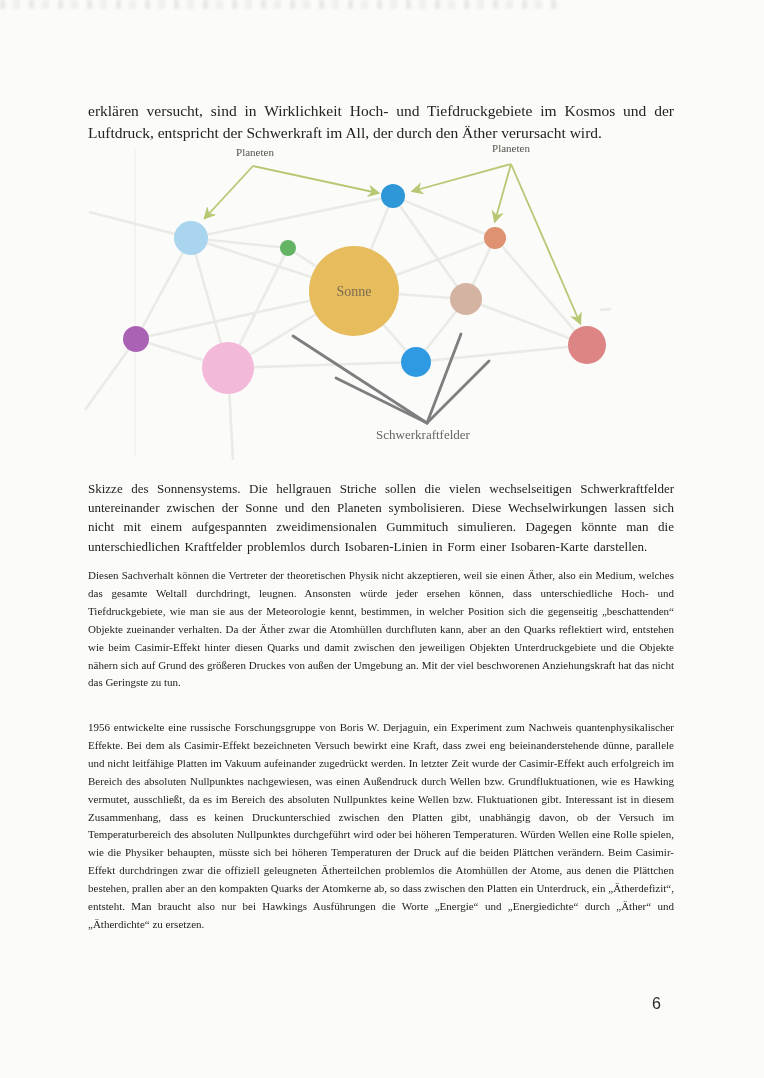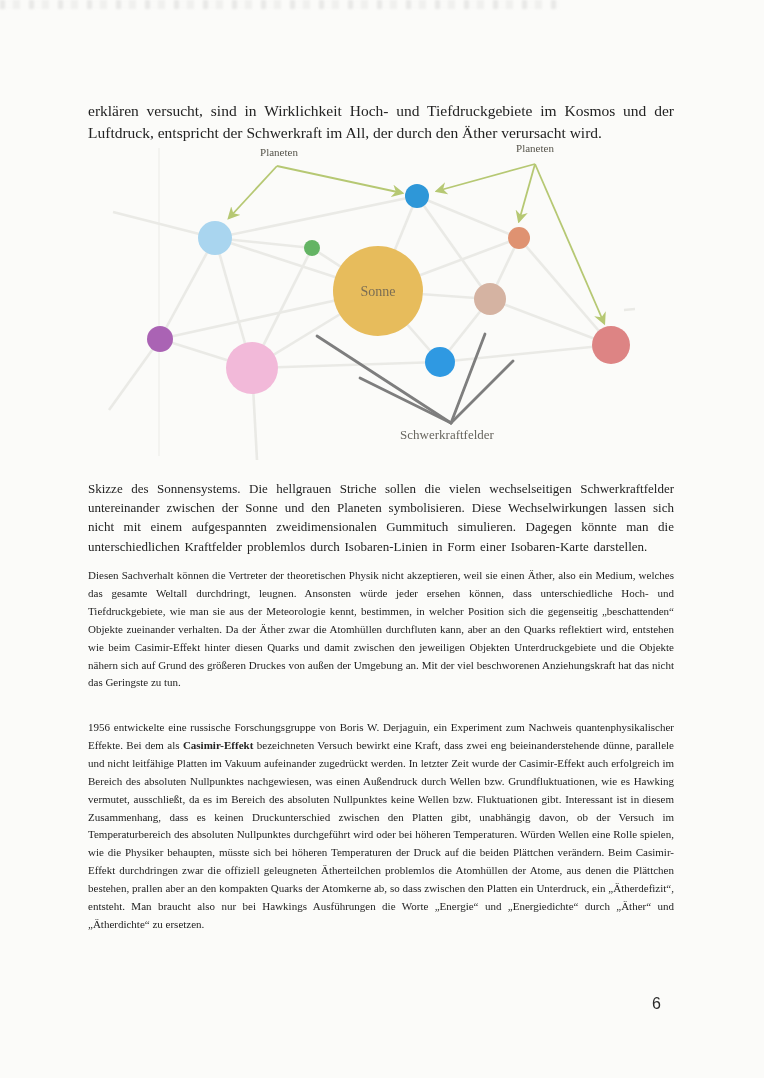--- a/index.html
+++ b/index.html
@@ -15,36 +15,36 @@
     position:absolute;top:0;left:0;width:560px;height:9px;opacity:.5;
     background:repeating-linear-gradient(90deg,
       rgba(130,130,130,.30) 0 5px, rgba(210,210,210,.06) 5px 13px,
       rgba(150,150,150,.22) 13px 20px, rgba(255,255,255,0) 20px 29px);
     filter:blur(1px);
   }
   .intro{
     position:absolute;left:88px;top:84px;width:586px;
     font-size:15.5px;line-height:22px;text-align:justify;
   }
-  .figure{position:absolute;left:107px;top:138px;width:575px;height:328px;}
+  .figure{position:absolute;left:83px;top:138px;width:575px;height:328px;}
   .figure svg{width:100%;height:100%;display:block;}
   .fig-label{fill:#55534a;}
   .fig-sun-label{fill:#7c6e53;}
   .fig-grav-label{fill:#68665f;}
   .caption{
     position:absolute;left:88px;top:466px;width:586px;
     font-size:13px;line-height:19.2px;text-align:justify;word-spacing:1.5px;
   }
   .bodypara{
     position:absolute;left:88px;width:586px;
     font-size:11px;line-height:17.9px;text-align:justify;
   }
   .para1{top:556px;}
   .para2{top:708px;}
-  .bold{font-weight:bold;}
+  .bold{font-weight:normal;}
   .pagenum{
     position:absolute;left:652px;top:995px;font-size:16px;color:#2a2a2a;
     font-family:"Liberation Sans", sans-serif;
   }
 </style>
 </head>
 <body>
 
 <div class="page">
   <div class="scan-top"></div>

